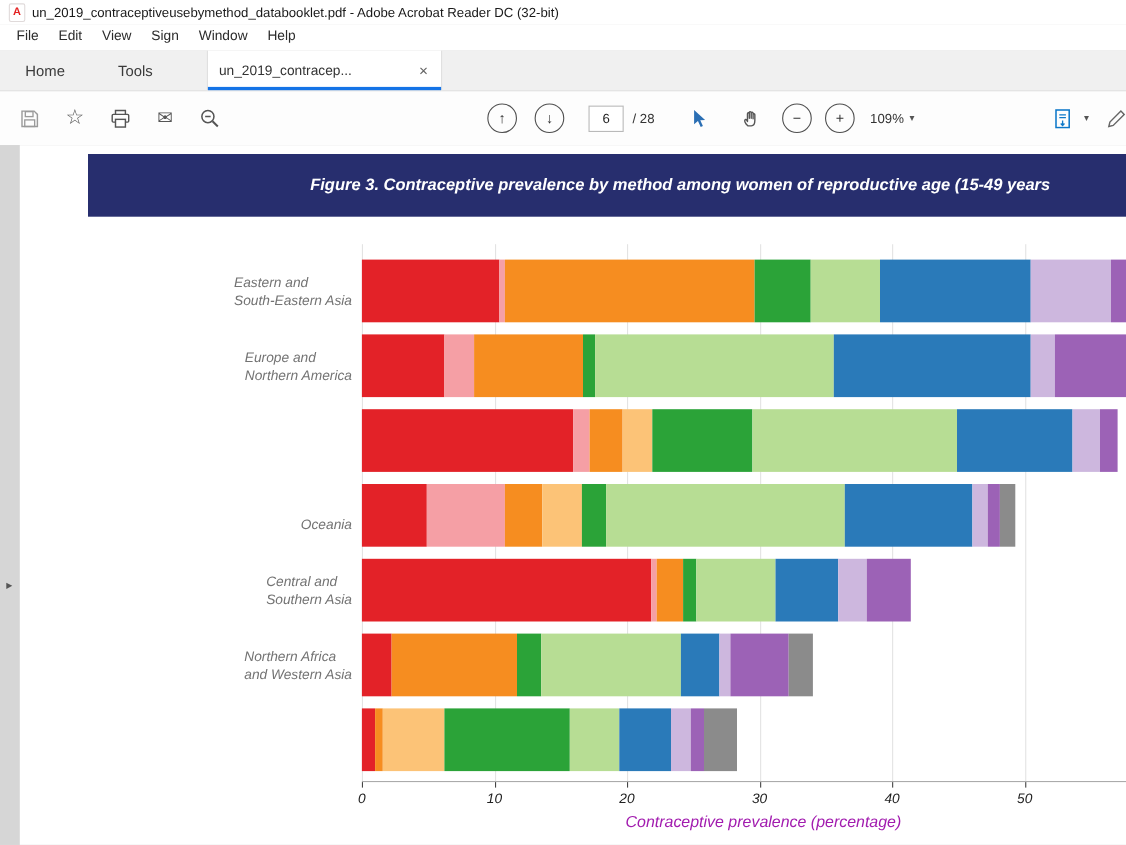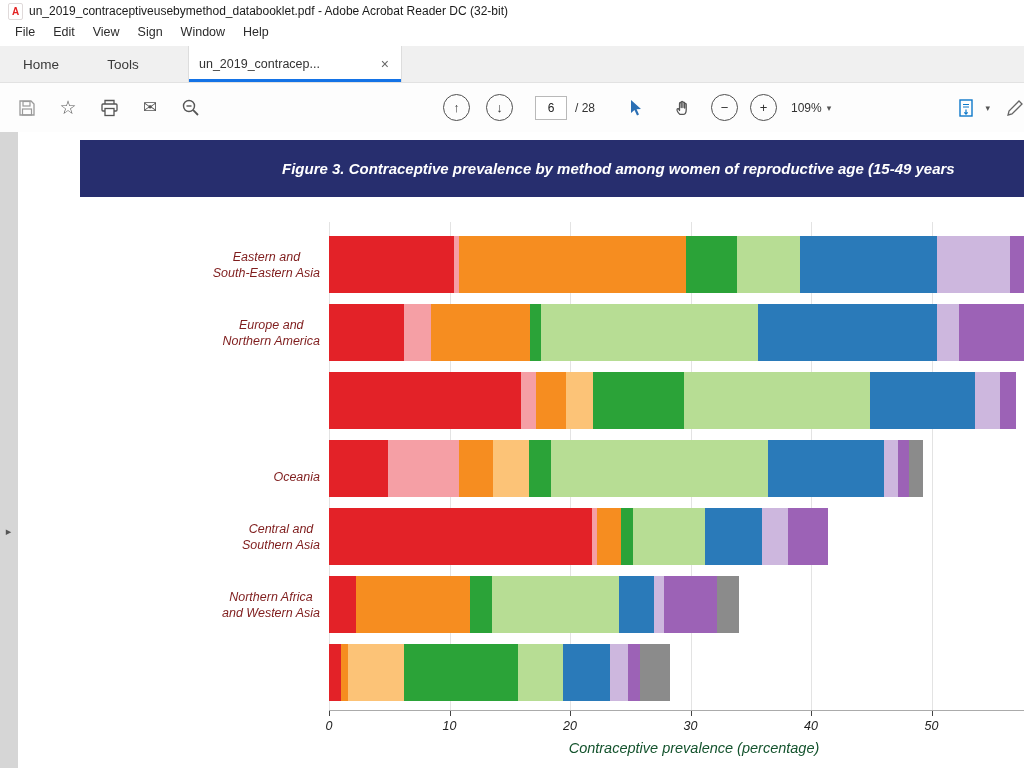--- a/index.html
+++ b/index.html
@@ -36,29 +36,29 @@
   
   .docarea{position:absolute;left:0;top:132px;width:1024px;height:636px;background:#d6d6d6;}
   .nav-toggle{position:absolute;left:0;top:384px;width:17px;height:30px;display:flex;
     align-items:center;justify-content:center;color:#555;font-size:11px;}
   .page{position:absolute;left:18px;top:0;width:1006px;height:636px;background:#fff;overflow:hidden;font-style:italic;}
   .banner{position:absolute;left:62px;top:8px;width:1150px;height:57px;background:#272e6e;color:#fff;
     font-weight:700;font-size:15px;line-height:57px;padding-left:202px;white-space:nowrap;overflow:hidden;}
   
   .cat-labels{position:absolute;left:60px;top:90px;width:248px;height:500px;}
   .cat-label{position:absolute;right:6px;width:240px;height:57px;display:flex;align-items:center;
-    justify-content:flex-end;text-align:center;font-size:12.5px;color:#7f1d1d;white-space:pre-line;line-height:1.28;}
+    justify-content:flex-end;text-align:left;font-size:12.5px;color:#737373;white-space:pre-line;line-height:1.28;}
   .chart{position:absolute;left:311px;top:90px;width:695px;height:545px;}
   .grid{position:absolute;left:0;top:0;width:695px;height:488px;border-bottom:1px solid #ababab;}
   .grid-line{position:absolute;top:0;bottom:0;width:1px;background:#e3e3e3;}
   .bar-row{position:absolute;left:0;height:57px;display:flex;}
   .seg{height:100%;flex:none;}
   .tick{position:absolute;top:489px;width:1px;height:5px;background:#444;}
   .tick-label{position:absolute;top:497px;width:40px;margin-left:-20px;text-align:center;font-size:12.5px;color:#222;}
-  .x-title{position:absolute;top:518px;left:40px;width:650px;text-align:center;font-size:14.5px;color:#14532d;}
+  .x-title{position:absolute;top:518px;left:40px;width:650px;text-align:center;font-size:14.5px;color:#a21caf;}
 </style>
 </head>
 <body>
 
 <div class="titlebar">
   <span class="acro">A</span>
   <span>un_2019_contraceptiveusebymethod_databooklet.pdf - Adobe Acrobat Reader DC (32-bit)</span>
 </div>
 
 <div class="menubar" id="menu-bar">

